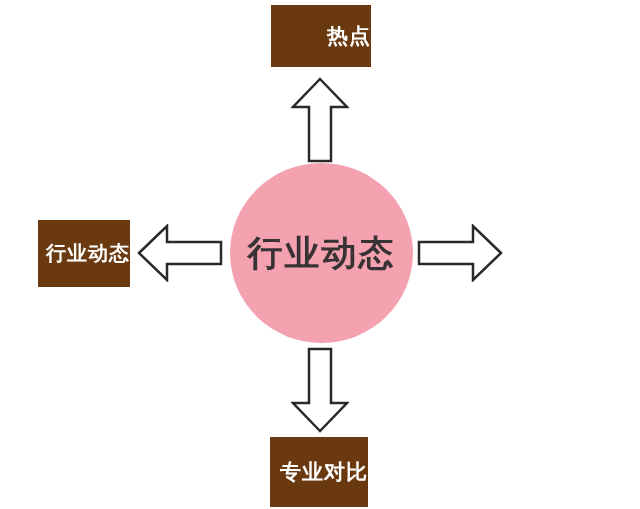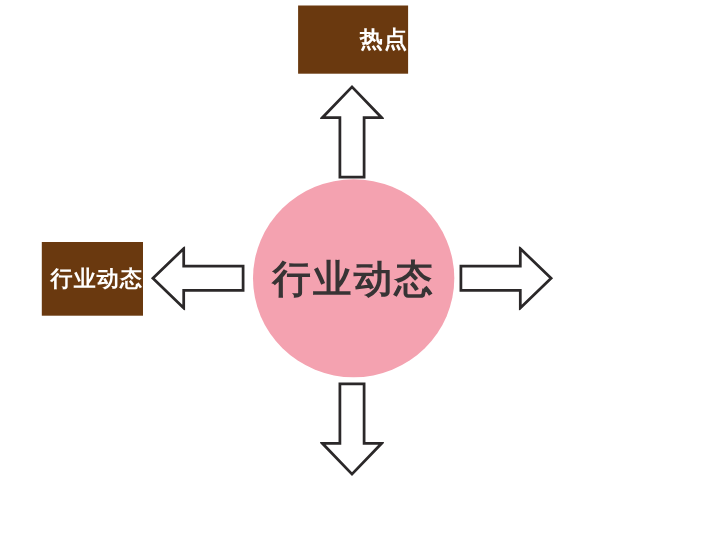--- a/index.html
+++ b/index.html
@@ -54,20 +54,23 @@
 
   <div class="node-box box-top">
     <span>热点</span>
   </div>
 
   <div class="node-box box-left">
     <span>行业动态</span>
   </div>
 
 
+  <div class="node-box box-bottom">
+    <span>专业对比</span>
+  </div>
 
   <svg class="arrow arrow-up" viewBox="0 0 58 86" xmlns="http://www.w3.org/2000/svg">
     <polygon points="29,2 56,30 40,30 40,84 18,84 18,30 2,30"></polygon>
   </svg>
 
   <svg class="arrow arrow-down" viewBox="0 0 58 86" xmlns="http://www.w3.org/2000/svg">
     <polygon points="29,84 2,56 18,56 18,2 40,2 40,56 56,56"></polygon>
   </svg>
 
   <svg class="arrow arrow-left" viewBox="0 0 86 58" xmlns="http://www.w3.org/2000/svg">

